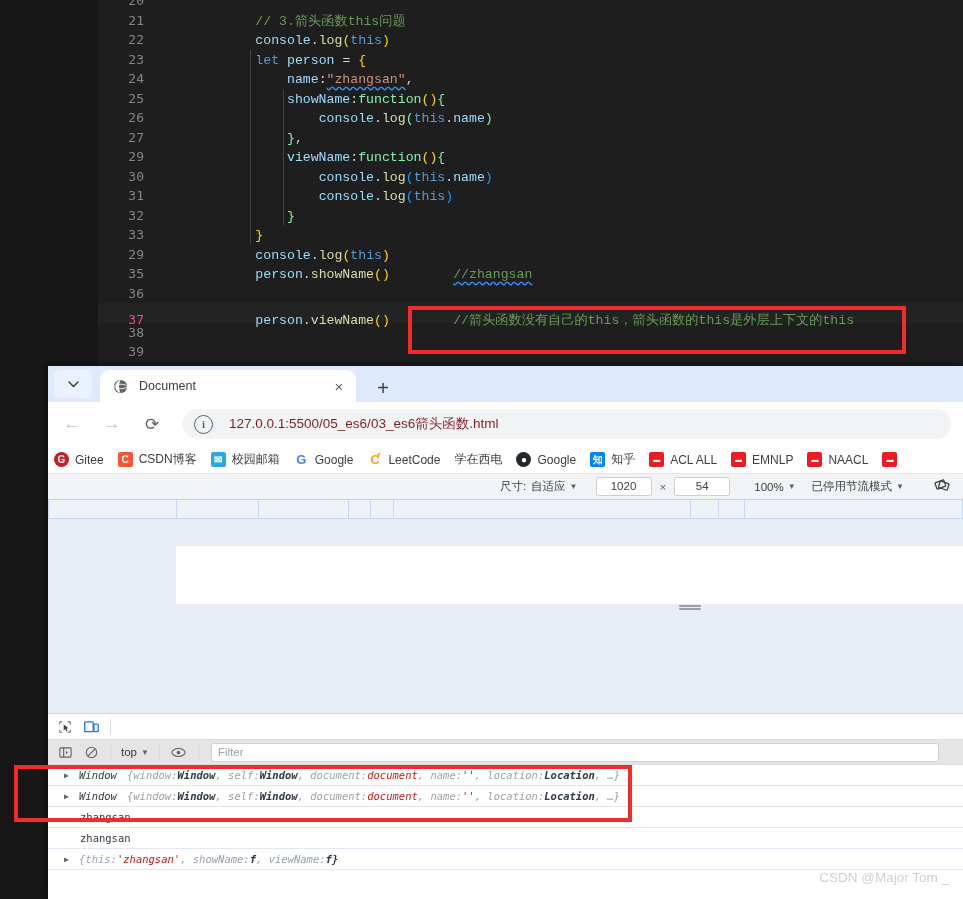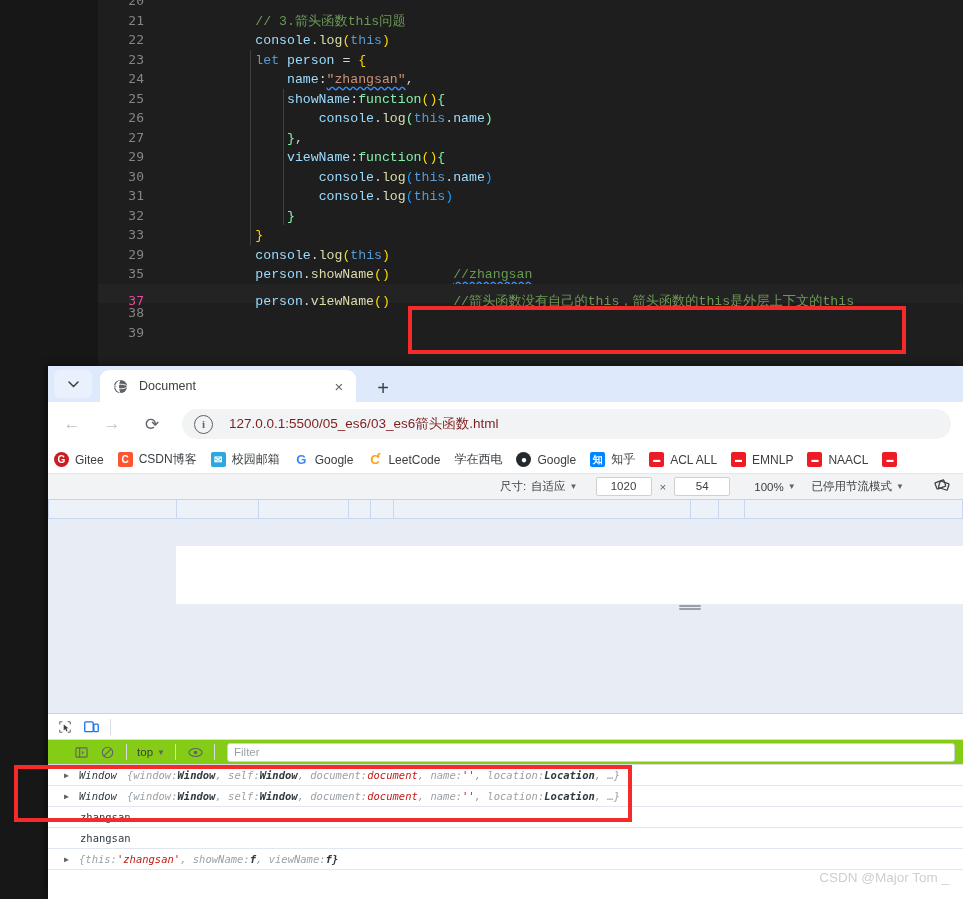--- a/index.html
+++ b/index.html
@@ -199,22 +199,21 @@
   .dtico{
     width:22px;height:22px;display:flex;align-items:center;
     justify-content:center;color:#5f6368;margin:0 2px;flex:none;
   }
   .dtico.act{color:#1a73e8;}
   .vsep{width:1px;height:16px;background:#dadce0;margin:0 6px;flex:none;}
 
   #dt-filterbar{
     height:25px;display:flex;align-items:center;
     border-bottom:1px solid #dadce0;padding-left:4px;box-sizing:border-box;
-    background:#84cc16;
-    justify-content:flex-end;
+    background:#e5e5e5;
   }
   #ctx-select{
     font-size:11.5px;color:#3c4043;display:flex;align-items:center;
     margin:0 4px;
   }
   #filter-input{
     flex:1;max-width:720px;height:17px;margin-left:6px;margin-right:8px;
     border:1px solid #d0d0d0;border-radius:3px;
     font-size:11.5px;color:#9aa0a6;padding-left:6px;line-height:17px;
     background:#fff;
@@ -267,20 +266,21 @@
       <div class="cline"><span class="lnum">25</span><span class="ctext"><span class="t-punc">            </span><span class="t-var">showName</span><span class="t-punc">:</span><span class="t-p">function</span><span class="t-y">()</span><span class="t-p">{</span></span><span class="indent-guide ig1"></span><span class="indent-guide ig2"></span></div>
       <div class="cline"><span class="lnum">26</span><span class="ctext"><span class="t-punc">                </span><span class="t-var">console</span><span class="t-punc">.</span><span class="t-fn">log</span><span class="t-p">(</span><span class="t-kw">this</span><span class="t-punc">.</span><span class="t-var">name</span><span class="t-p">)</span></span><span class="indent-guide ig1"></span><span class="indent-guide ig2"></span></div>
       <div class="cline"><span class="lnum">27</span><span class="ctext"><span class="t-punc">            </span><span class="t-p">}</span><span class="t-punc">,</span></span><span class="indent-guide ig1"></span><span class="indent-guide ig2"></span></div>
       <div class="cline"><span class="lnum">29</span><span class="ctext"><span class="t-punc">            </span><span class="t-var">viewName</span><span class="t-punc">:</span><span class="t-p">function</span><span class="t-y">()</span><span class="t-p">{</span></span><span class="indent-guide ig1"></span><span class="indent-guide ig2"></span></div>
       <div class="cline"><span class="lnum">30</span><span class="ctext"><span class="t-punc">                </span><span class="t-var">console</span><span class="t-punc">.</span><span class="t-fn">log</span><span class="t-b">(</span><span class="t-kw">this</span><span class="t-punc">.</span><span class="t-var">name</span><span class="t-b">)</span></span><span class="indent-guide ig1"></span><span class="indent-guide ig2"></span></div>
       <div class="cline"><span class="lnum">31</span><span class="ctext"><span class="t-punc">                </span><span class="t-var">console</span><span class="t-punc">.</span><span class="t-fn">log</span><span class="t-b">(</span><span class="t-kw">this</span><span class="t-b">)</span></span><span class="indent-guide ig1"></span><span class="indent-guide ig2"></span></div>
       <div class="cline"><span class="lnum">32</span><span class="ctext"><span class="t-punc">            </span><span class="t-p">}</span></span><span class="indent-guide ig1"></span><span class="indent-guide ig2"></span></div>
       <div class="cline"><span class="lnum">33</span><span class="ctext"><span class="t-punc">        </span><span class="t-y">}</span></span><span class="indent-guide ig1"></span></div>
       <div class="cline"><span class="lnum">29</span><span class="ctext"><span class="t-punc">        </span><span class="t-var">console</span><span class="t-punc">.</span><span class="t-fn">log</span><span class="t-y">(</span><span class="t-kw">this</span><span class="t-y">)</span></span></div>
       <div class="cline"><span class="lnum">35</span><span class="ctext"><span class="t-punc">        </span><span class="t-var">person</span><span class="t-punc">.</span><span class="t-fn">showName</span><span class="t-y">()</span><span class="t-punc">        </span><span class="t-com squiggle">//zhangsan</span></span></div>
+      <div class="cline"><span class="lnum">36</span><span class="ctext"></span></div>
       <div class="cline hl"><span class="lnum cur">37</span><span class="ctext"><span class="t-punc">        </span><span class="t-var">person</span><span class="t-punc">.</span><span class="t-fn">viewName</span><span class="t-y">()</span><span class="t-punc">        </span><span class="t-com">//箭头函数没有自己的this，箭头函数的this是外层上下文的this</span></span></div>
       <div class="cline"><span class="lnum">38</span><span class="ctext"></span></div>
       <div class="cline"><span class="lnum">39</span><span class="ctext"></span></div>
     </div>
 </div>
 <div id="anno-code"></div>
 
 <div id="browser">
 
   <div id="tabstrip">

